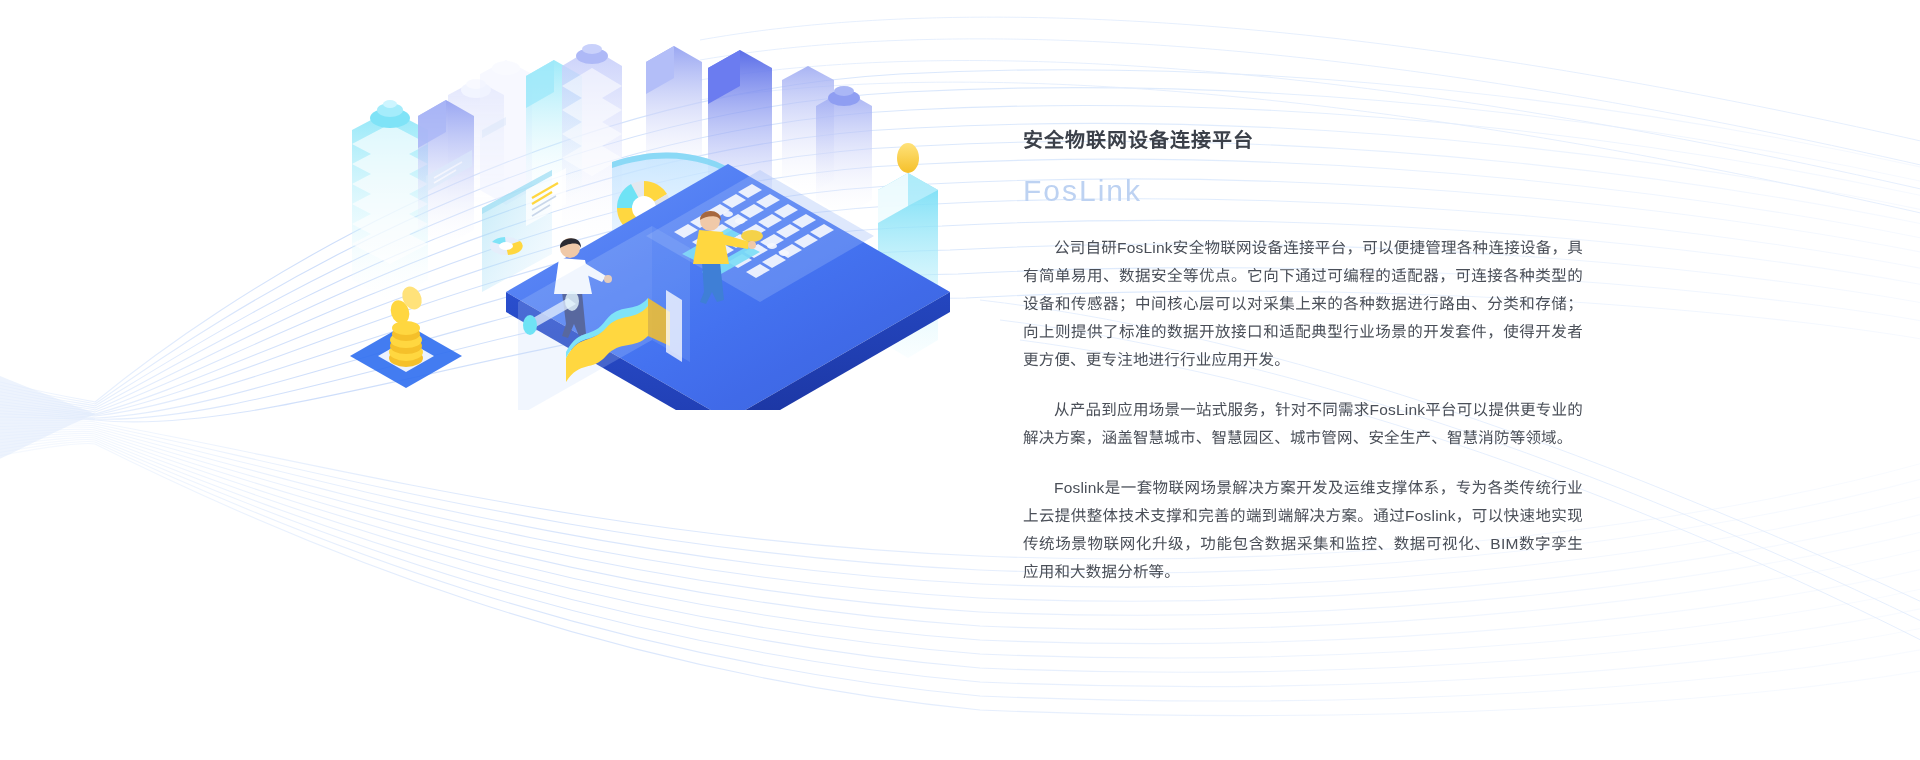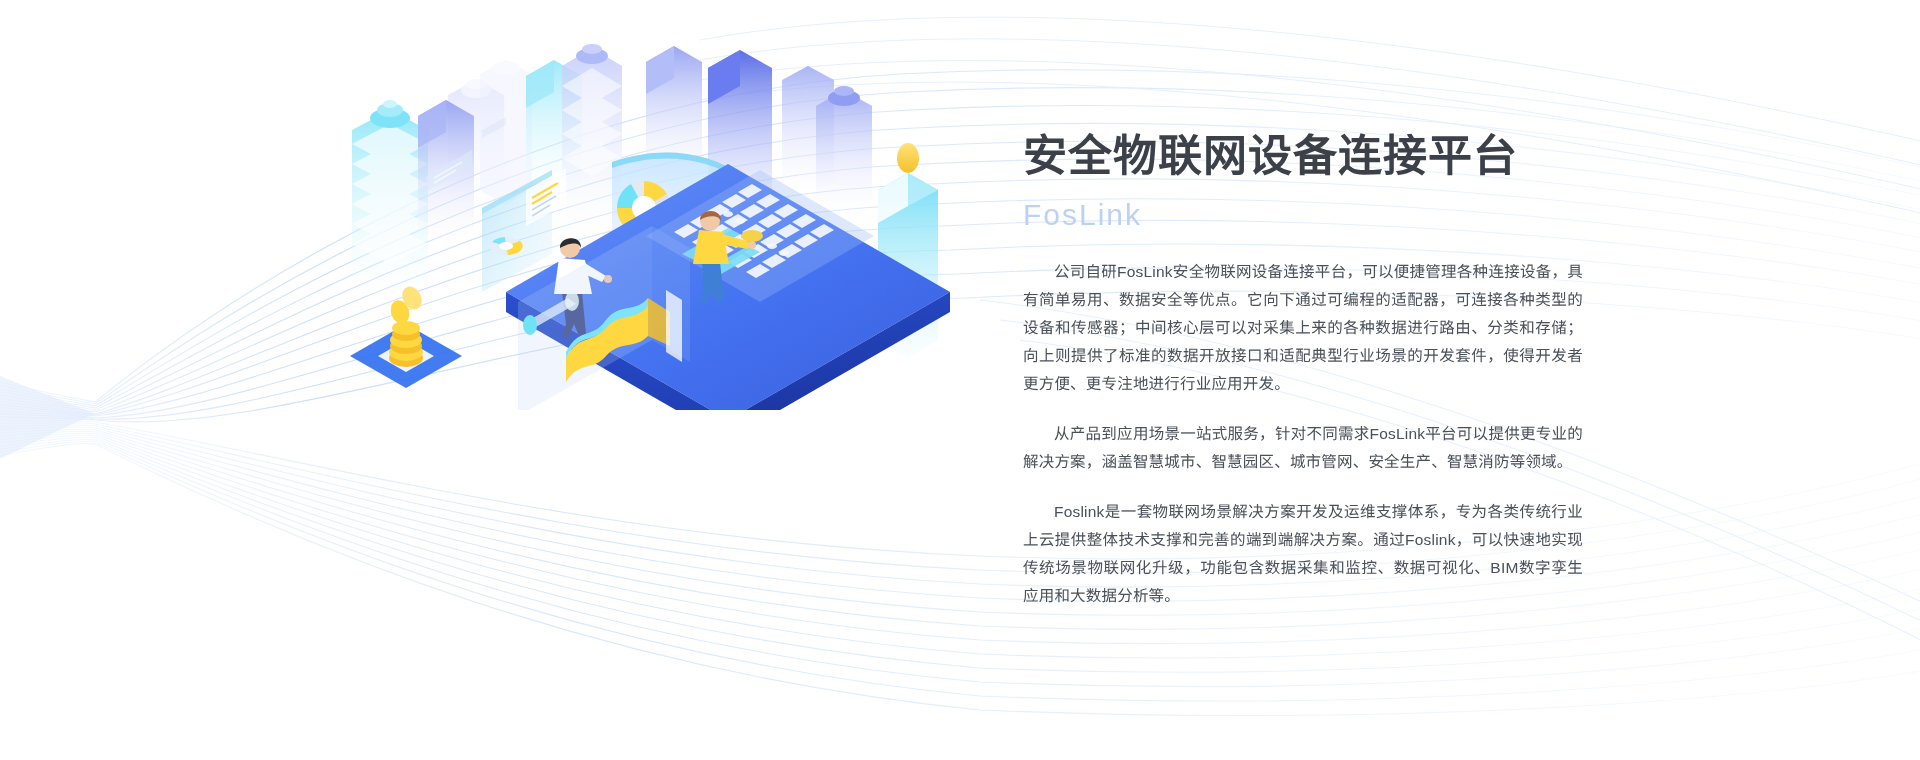--- a/index.html
+++ b/index.html
@@ -15,26 +15,26 @@
   
   .bg-waves { position:absolute; inset:0; width:1920px; height:760px; pointer-events:none; z-index:0; }
 
   
   .illustration { position:absolute; left:330px; top:40px; width:640px; height:370px; z-index:1; }
 
   
   .content { position:absolute; left:1023px; top:128px; width:560px; z-index:2; }
 
   .title {
-    font-size:44px; font-weight:bold; color:#3b4049;
+    font-size:20px; font-weight:bold; color:#3b4049;
     letter-spacing:1px; line-height:1.25; white-space:nowrap;
   }
   .subtitle {
     font-size:30px; font-weight:normal; color:#bdd2f2;
-    letter-spacing:2px; line-height:1.35; margin-top:12px;
+    letter-spacing:2px; line-height:1.35; margin-top:18px;
   }
   .paragraphs { margin-top:22px; }
   .para {
     font-size:15.5px; color:#4a4f58; line-height:28px;
     text-indent:2em; text-align:justify; margin-bottom:22px;
     letter-spacing:.2px;
   }
   .para:last-child { margin-bottom:0; }
 </style>
 </head>

